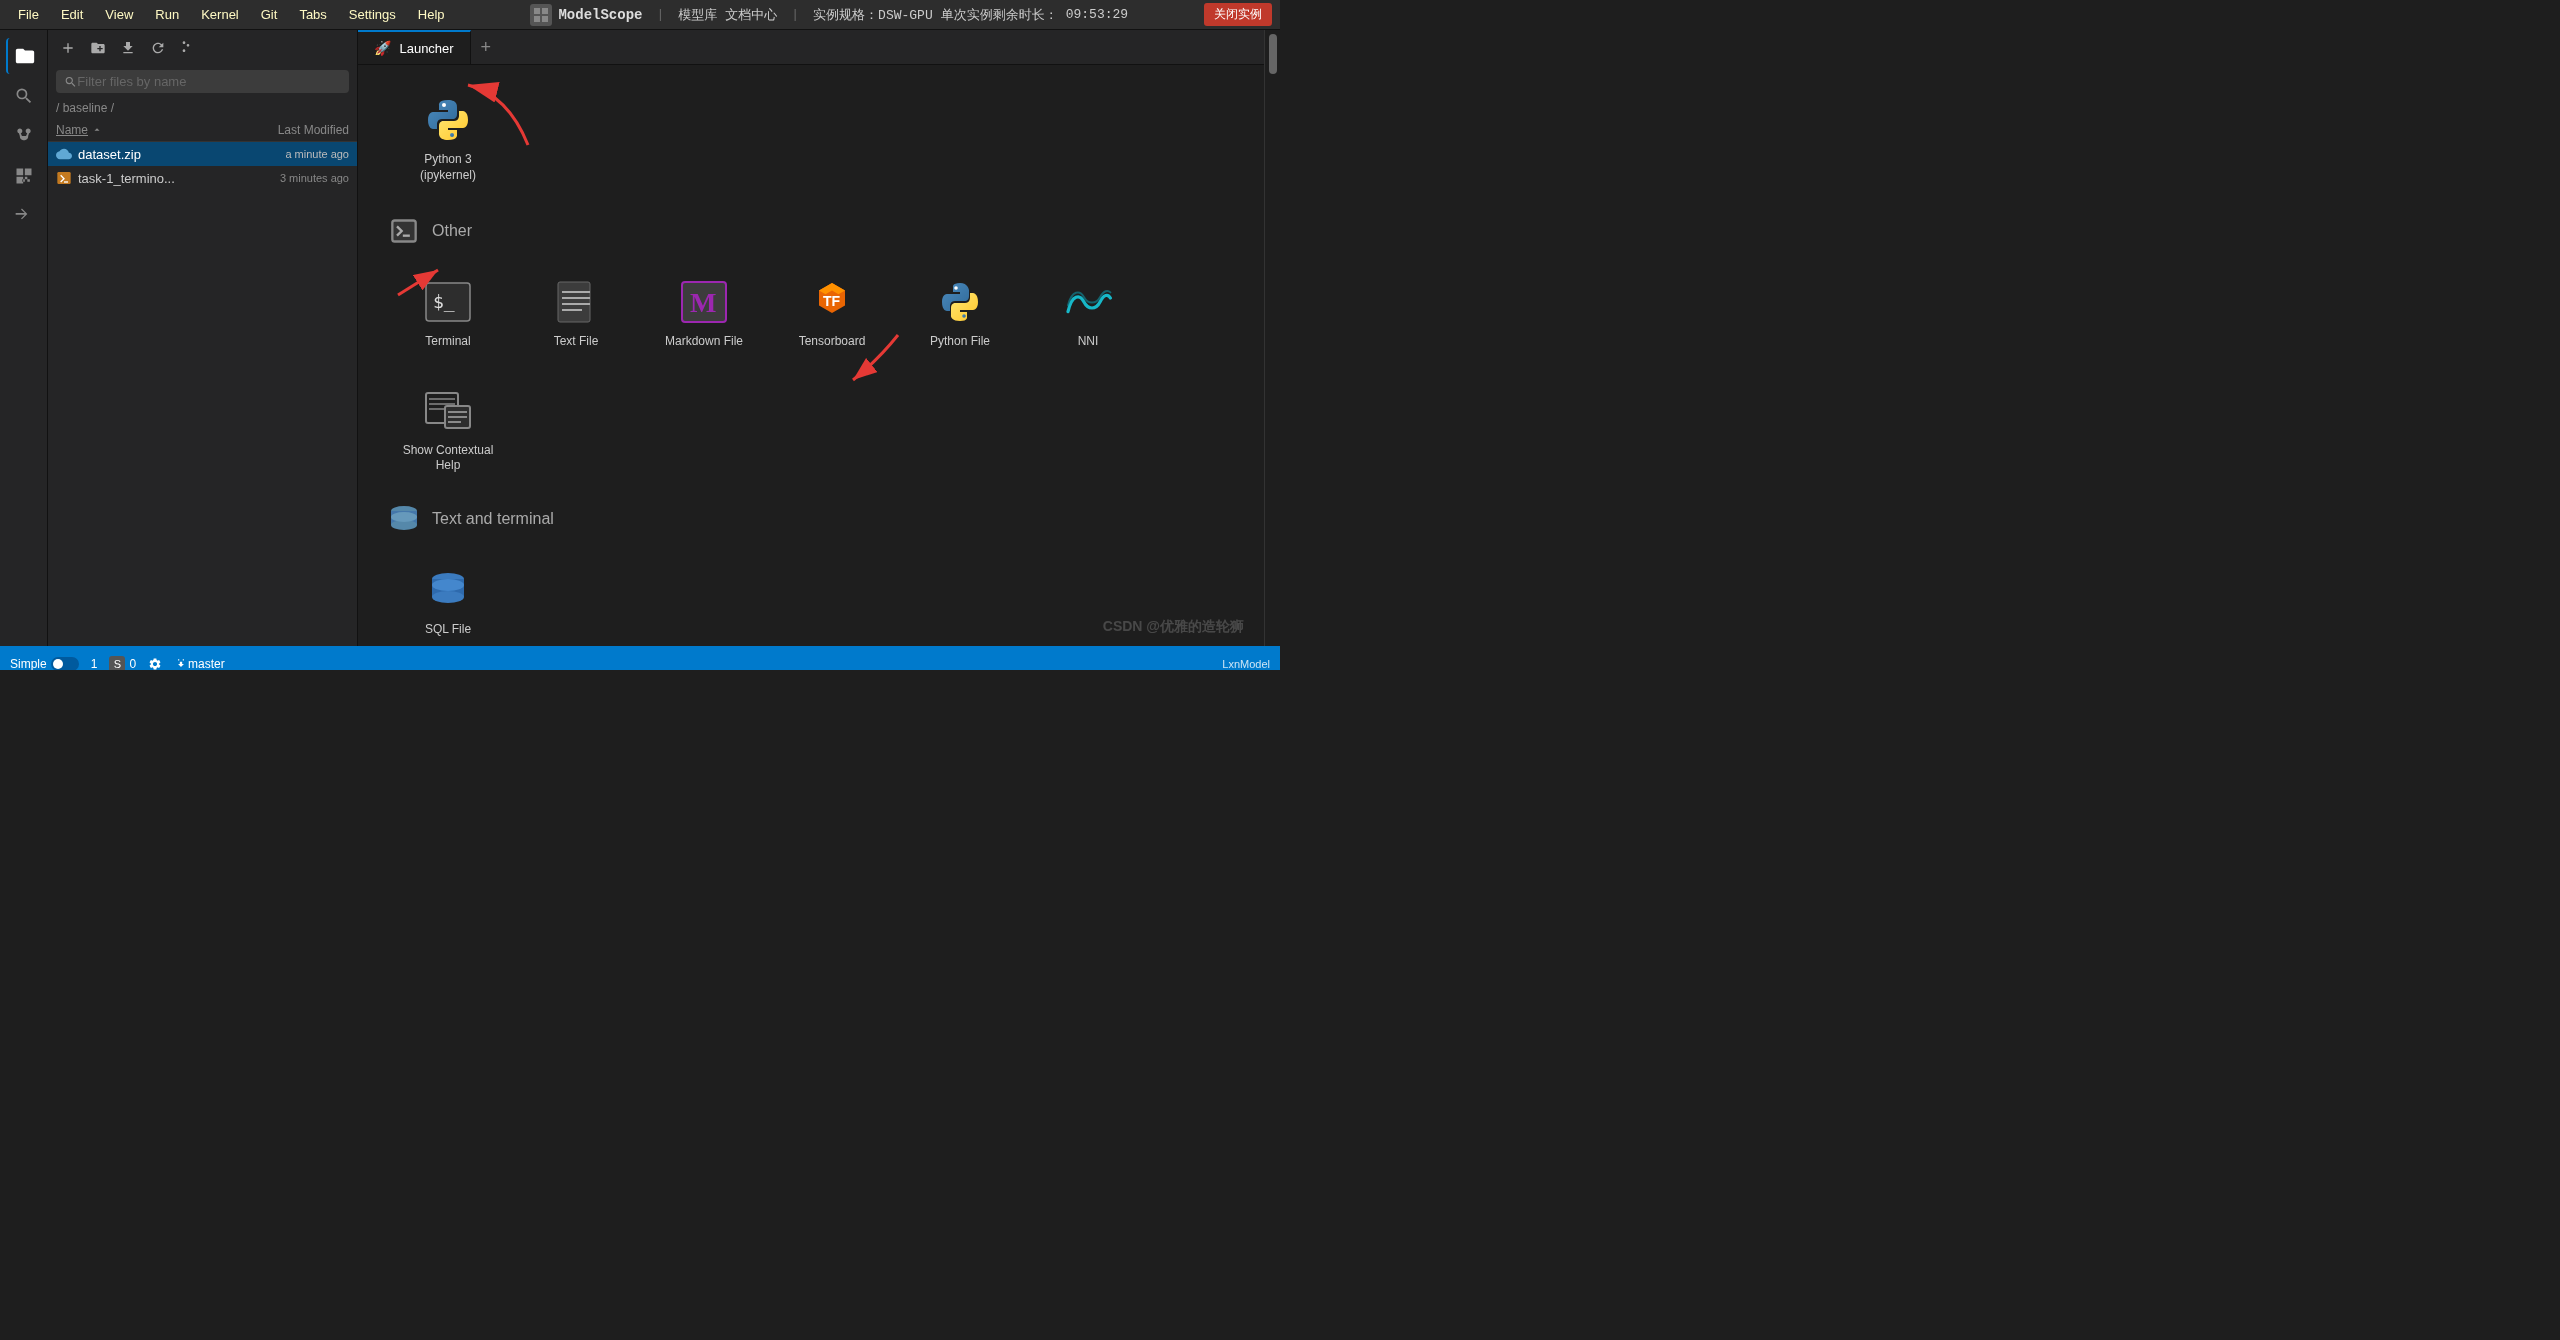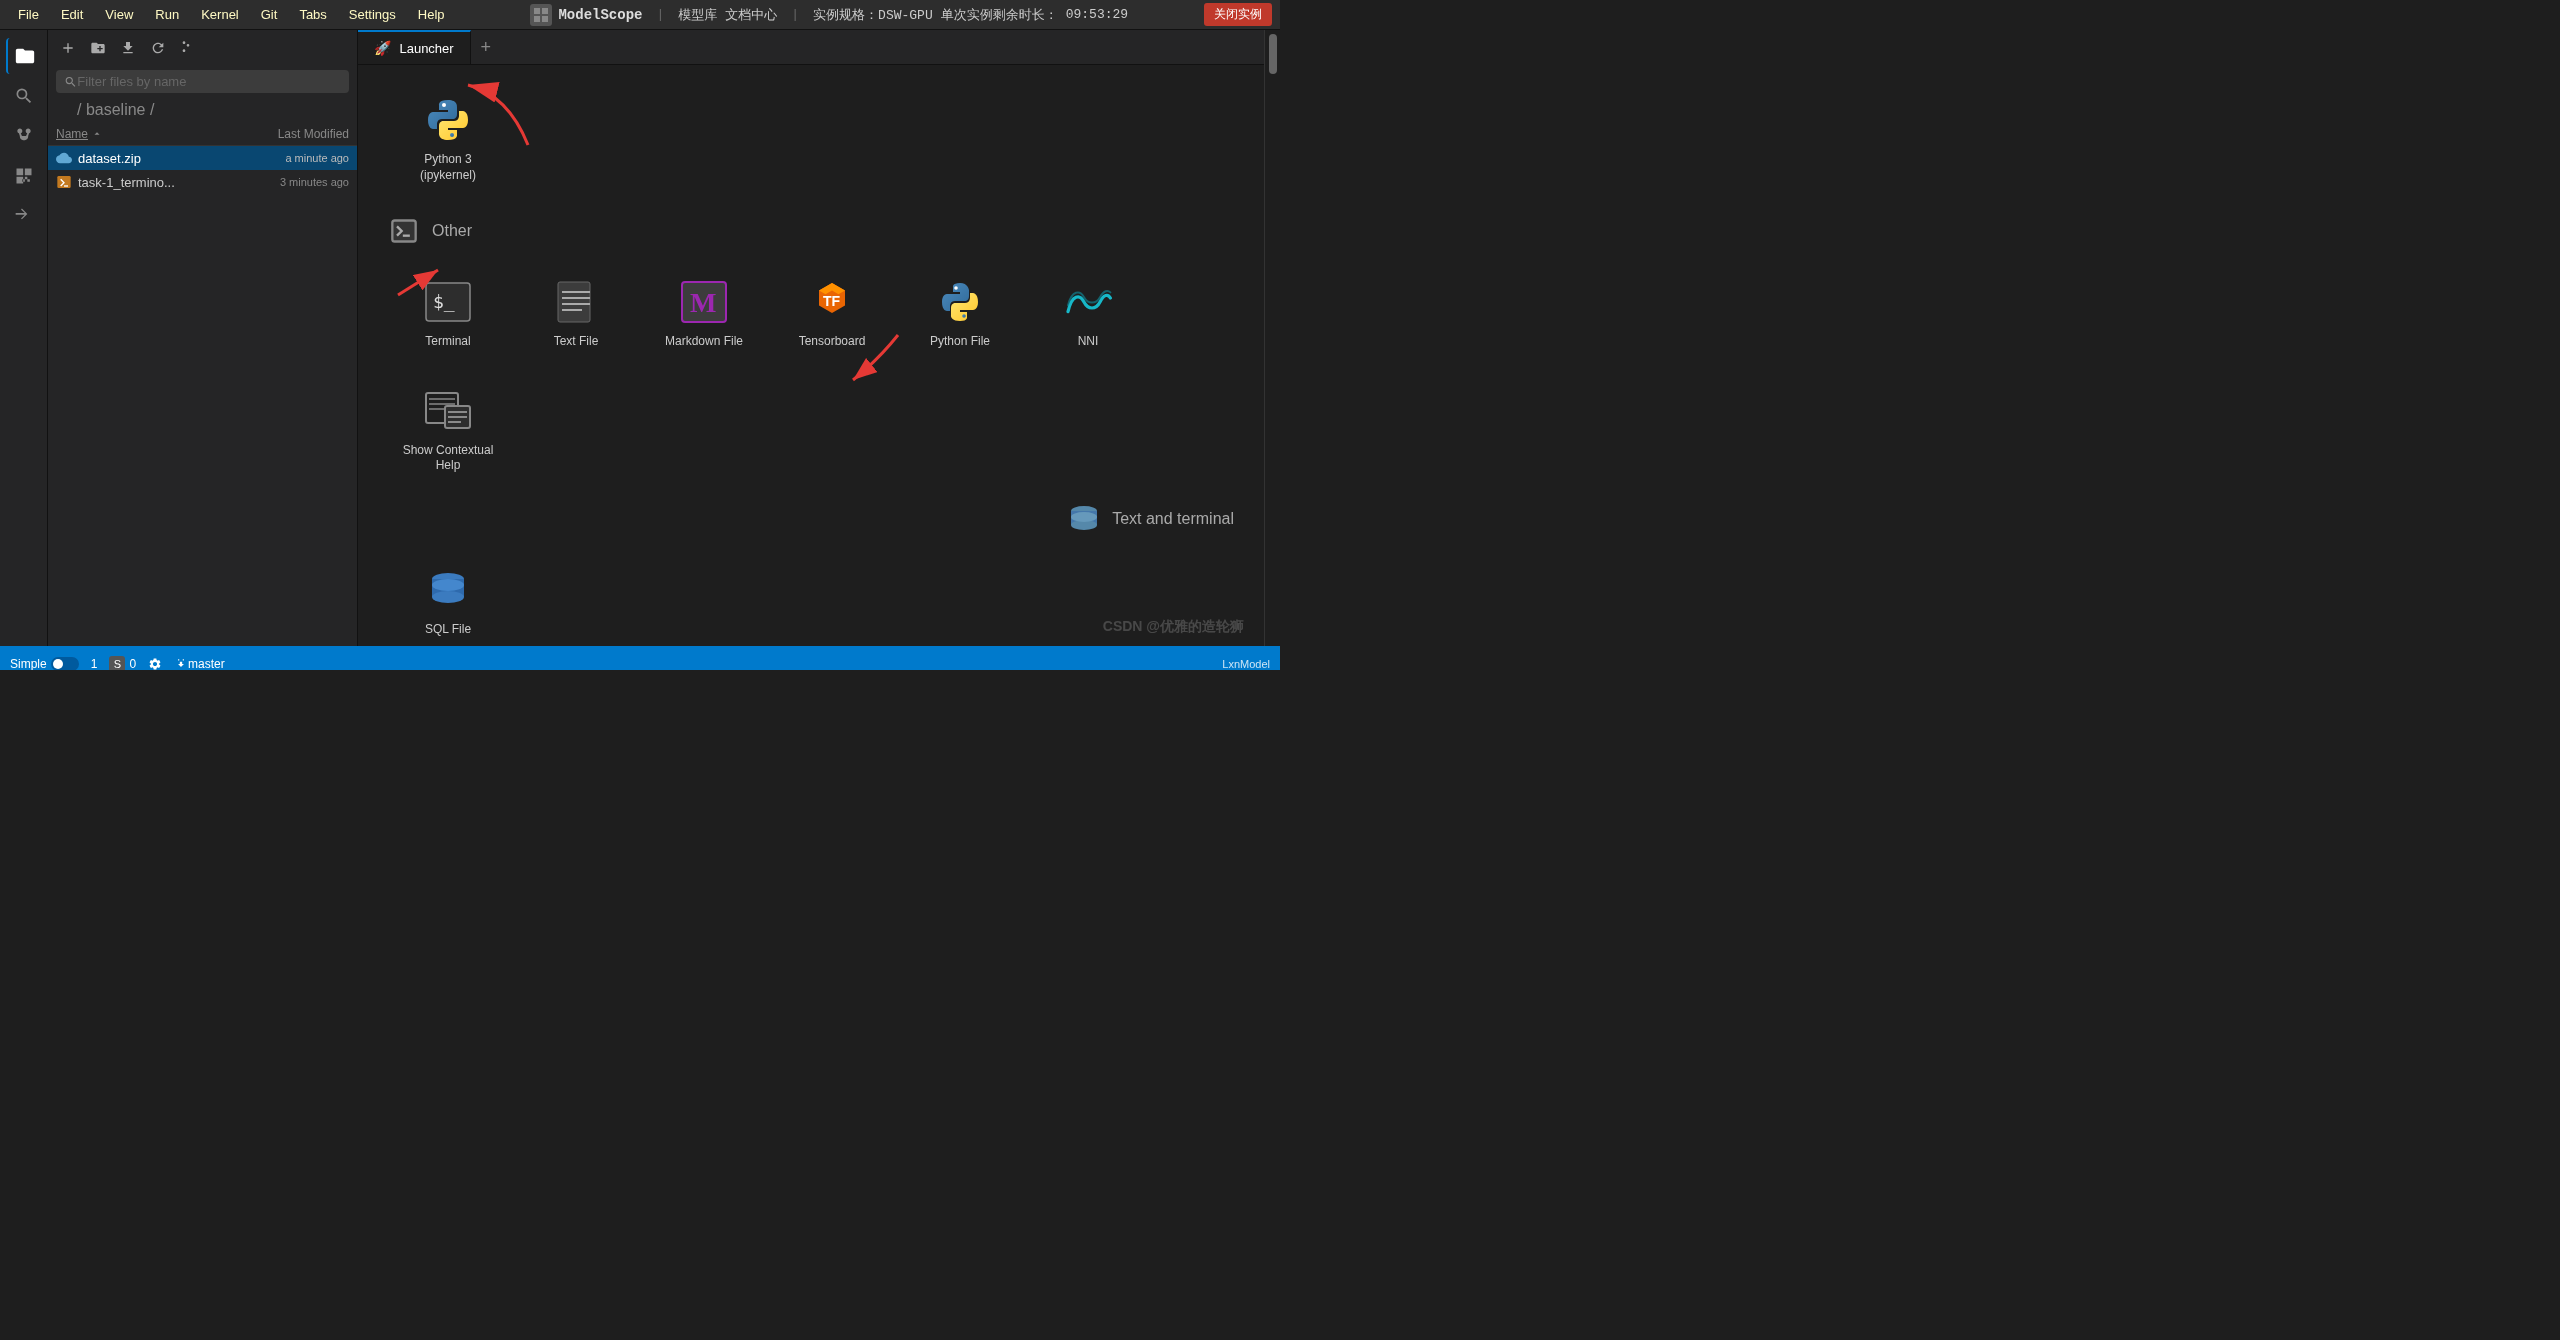--- a/index.html
+++ b/index.html
@@ -156,23 +156,22 @@
       outline: none;
       color: #ccc;
       font-size: 13px;
       width: 100%;
     }
     .search-box input::placeholder { color: #666; }
     .search-icon { color: #888; font-size: 14px; }
 
     .breadcrumb {
       padding: 4px 8px;
-      font-size: 16px;
+      font-size: 12px;
       color: #888;
-      margin-left: 21px;
     }
 
     .file-list-header {
       display: flex;
       padding: 4px 8px;
       font-size: 12px;
       color: #888;
       border-bottom: 1px solid #333;
     }
     .file-list-header .col-name {
@@ -707,21 +706,21 @@
         <svg width="80" height="60">
           <defs>
             <marker id="arrow3" markerWidth="8" markerHeight="6" refX="8" refY="3" orient="auto">
               <polygon points="0 0, 8 3, 0 6" fill="#e53935"></polygon>
             </marker>
           </defs>
           <path d="M 60 5 Q 40 30 15 50" stroke="#e53935" stroke-width="3" fill="none" marker-end="url(#arrow3)"></path>
         </svg>
       </div>
 
-      <div class="section-header" style="margin-top:16px;justify-content:flex-end;">
+      <div class="section-header" style="margin-top:16px;">
         <div class="section-icon">
           <svg width="32" height="32" viewBox="0 0 32 32">
 
             <ellipse cx="16" cy="8" rx="13" ry="5" fill="#5588aa"></ellipse>
             <rect x="3" y="8" width="26" height="14" fill="#4477aa"></rect>
             <ellipse cx="16" cy="22" rx="13" ry="5" fill="#5588aa"></ellipse>
             <ellipse cx="16" cy="14" rx="13" ry="5" fill="#6699bb"></ellipse>
           </svg>
         </div>
         <span>Text and terminal</span>

